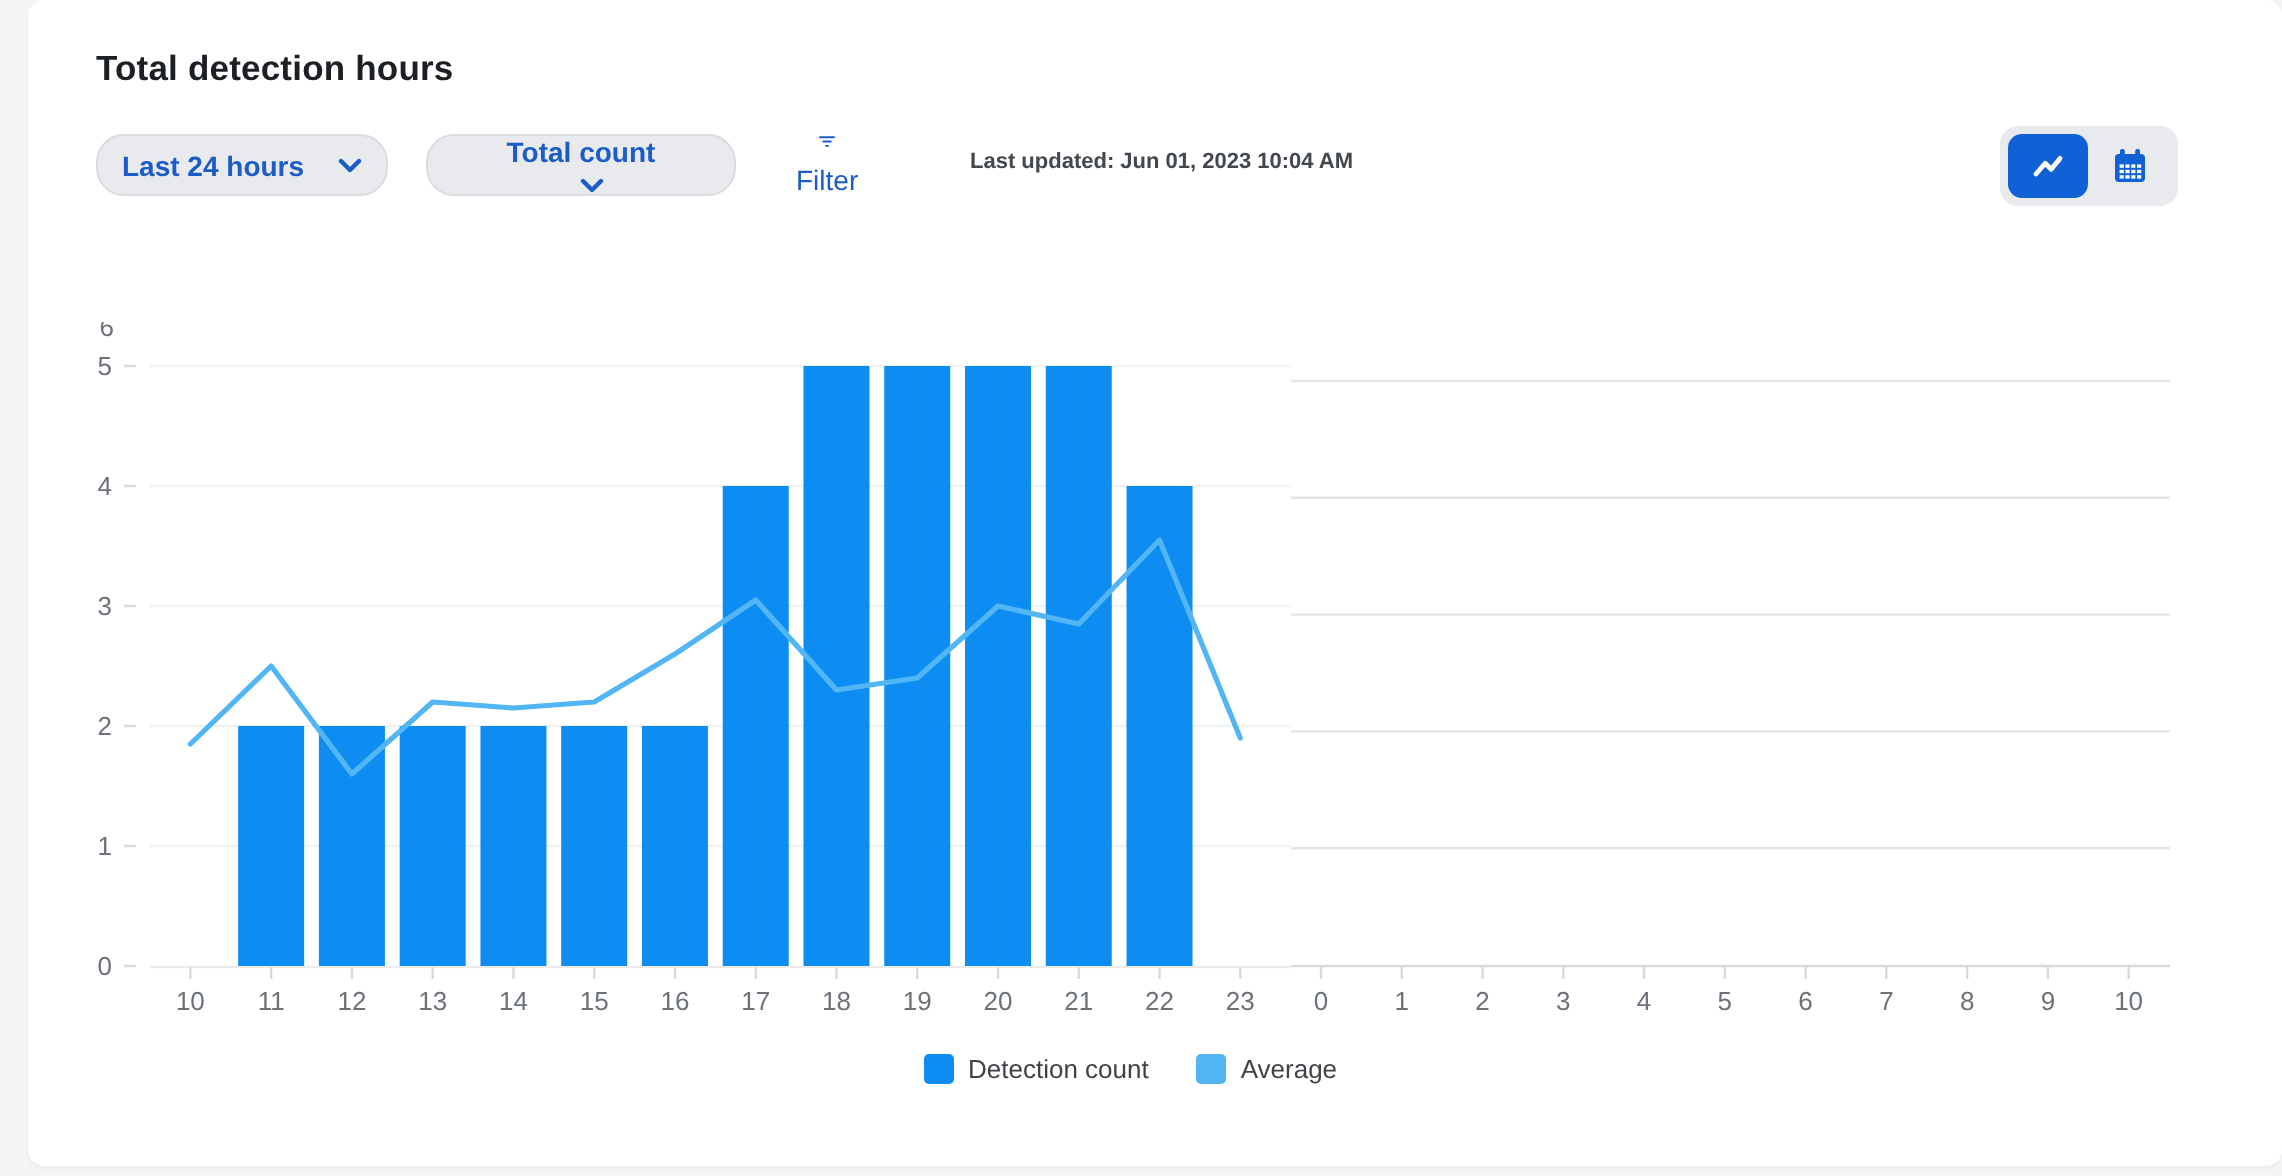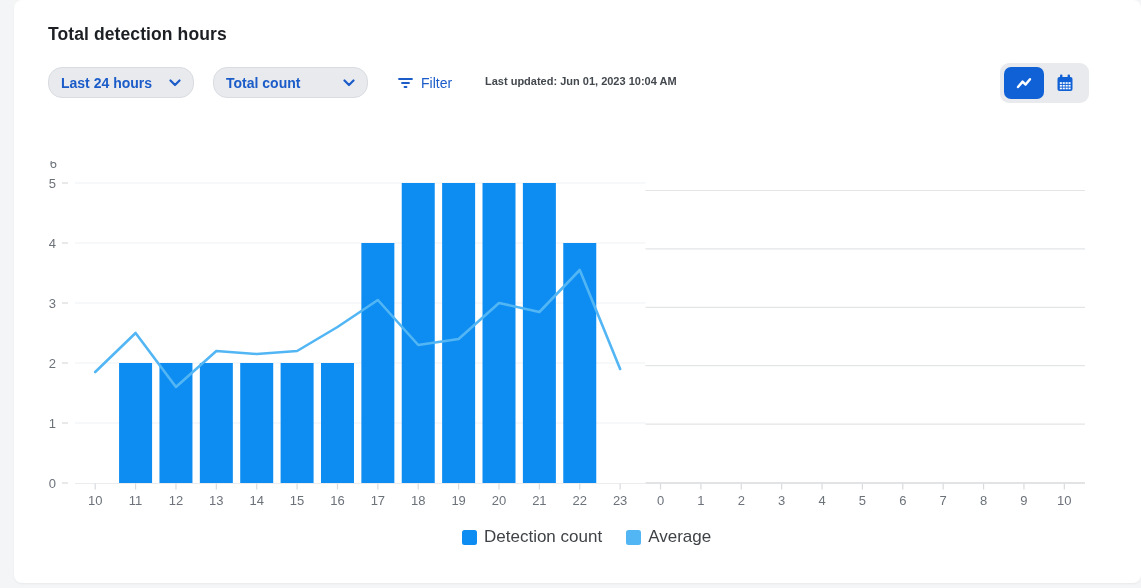--- a/index.html
+++ b/index.html
@@ -25,25 +25,25 @@
     font-size:17.5px;font-weight:700;color:var(--title);letter-spacing:.1px;
   }
   .select{
     position:absolute;top:67px;height:31px;
     background:var(--select-bg);border:1px solid var(--select-border);border-radius:14px;
     display:flex;align-items:center;justify-content:space-between;
     padding:0 12px;cursor:pointer;
   }
   .select .sel-label{font-size:14px;font-weight:600;color:var(--accent);}
   .select-range{left:34px;width:146px;}
-  .select-metric{left:199px;width:155px;}
+  .select-metric{left:199px;width:155px;flex-direction:column;}
   .chev{margin-left:10px;flex:0 0 auto;display:block;}
   .filter-btn{
     position:absolute;left:384px;top:67px;height:31px;
-    display:flex;align-items:center;gap:8px;cursor:pointer;background:none;border:none;
+    display:flex;align-items:center;gap:8px;cursor:pointer;background:none;border:none;flex-direction:column;
   }
   .filter-btn .f-label{font-size:14px;font-weight:500;color:var(--accent);}
   .last-updated{
     position:absolute;left:471px;top:75px;
     font-size:11px;font-weight:700;color:var(--muted);
   }
   .view-toggle{
     position:absolute;left:986px;top:63px;width:89px;height:40px;
     background:var(--toggle-bg);border-radius:9px;
     display:flex;align-items:center;padding:4px;gap:2px;
@@ -57,21 +57,21 @@
   .clipped-six{
     position:absolute;left:40px;top:161px;width:17px;height:10px;overflow:hidden;
     text-align:right;pointer-events:none;
   }
   .clipped-six span{display:block;font-size:13px;line-height:14px;color:var(--axis-text);margin-top:-4px;}
   .legend{
     position:absolute;left:462px;top:527px;display:flex;align-items:center;gap:24px;
   }
   .legend-item{display:flex;align-items:center;gap:7px;cursor:pointer;}
   .legend-swatch{width:15px;height:15px;border-radius:2.5px;flex:0 0 auto;}
-  .legend-label{font-size:17px;color:#3f4347;}
+  .legend-label{font-size:13px;color:#3f4347;}
 </style>
 </head>
 <body>
 
 <div class="page">
   <div class="card">
 
     <div class="page-title">Total detection hours</div>
 
     <div class="select select-range">

